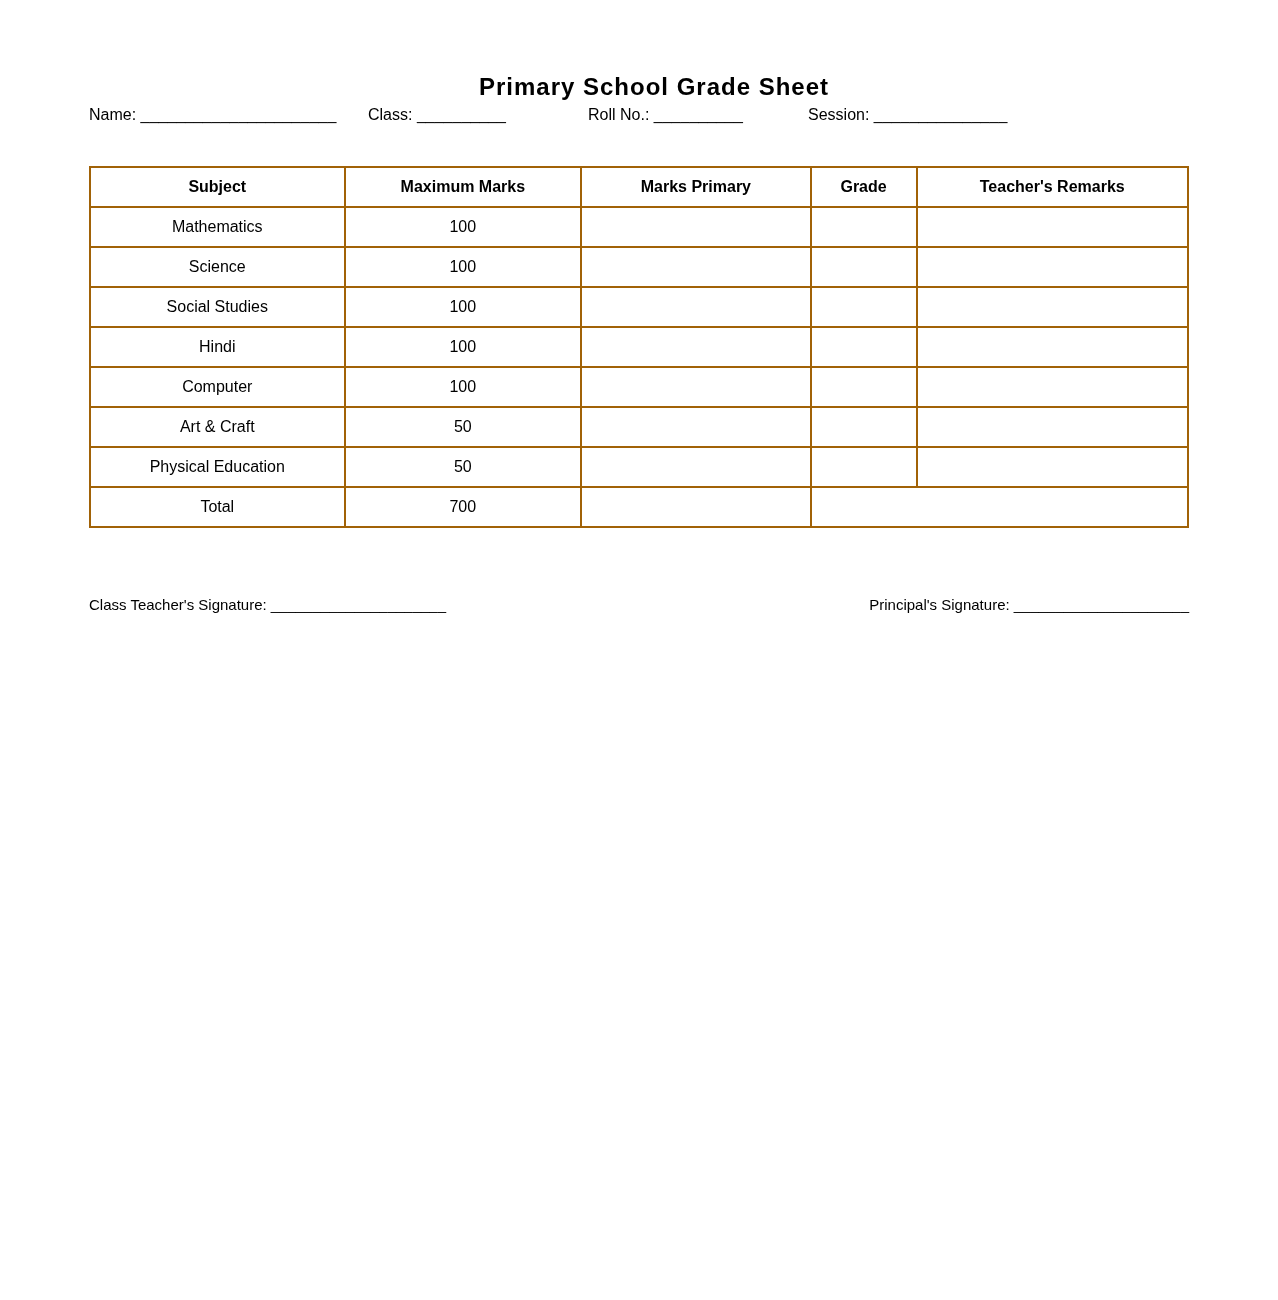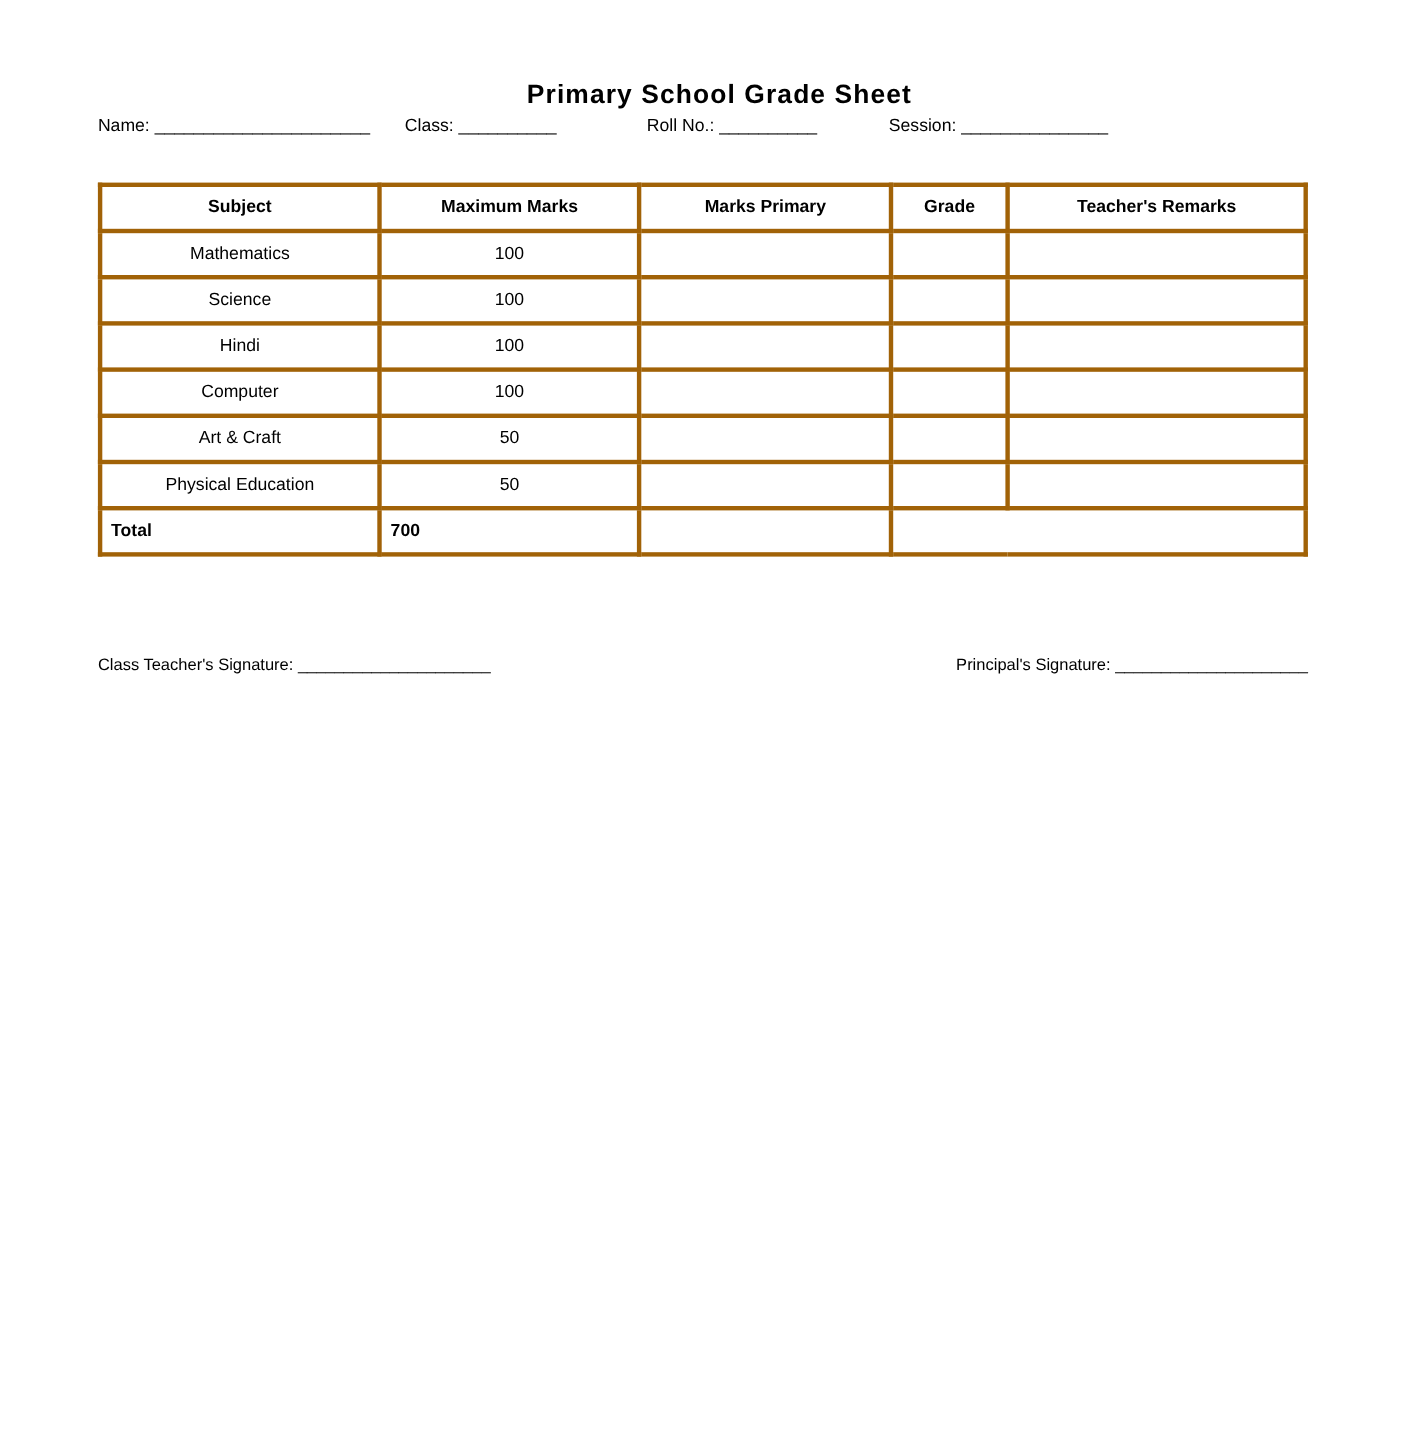--- a/index.html
+++ b/index.html
@@ -15,25 +15,25 @@
     .info-row {
       position: absolute; top: 106px; left: 89px; height: 20px;
       font-size: 16px; white-space: nowrap;
     }
     .info-field { position: absolute; top: 0; white-space: nowrap; text-align: center; }
     table.grades {
       position: absolute; top: 166px; left: 89px;
       width: 1100px; border-collapse: collapse; font-size: 16px;
     }
     table.grades th, table.grades td {
-      border: 4px solid #a16207; height: 38px; padding: 0 8px;
+      border: 2px solid #a16207; height: 38px; padding: 0 8px;
       text-align: center; vertical-align: middle;
     }
     table.grades th { font-weight: bold; }
-    table.grades td.right { text-align: left; font-weight: bold; }
+    table.grades td.right { text-align: center; font-weight: normal; }
     .sig {
       position: absolute; top: 596px; font-size: 15px; white-space: nowrap;
     }
   </style>
 </head>
 <body>
 
 <h1 class="title">Primary School Grade Sheet</h1>
 
 <div class="info-row">
@@ -69,20 +69,27 @@
       <td></td>
     </tr>
     <tr>
       <td>Science</td>
       <td>100</td>
       <td></td>
       <td></td>
       <td></td>
     </tr>
     <tr>
+      <td>Social Studies</td>
+      <td>100</td>
+      <td></td>
+      <td></td>
+      <td></td>
+    </tr>
+    <tr>
       <td>Hindi</td>
       <td>100</td>
       <td></td>
       <td></td>
       <td></td>
     </tr>
     <tr>
       <td>Computer</td>
       <td>100</td>
       <td></td>

